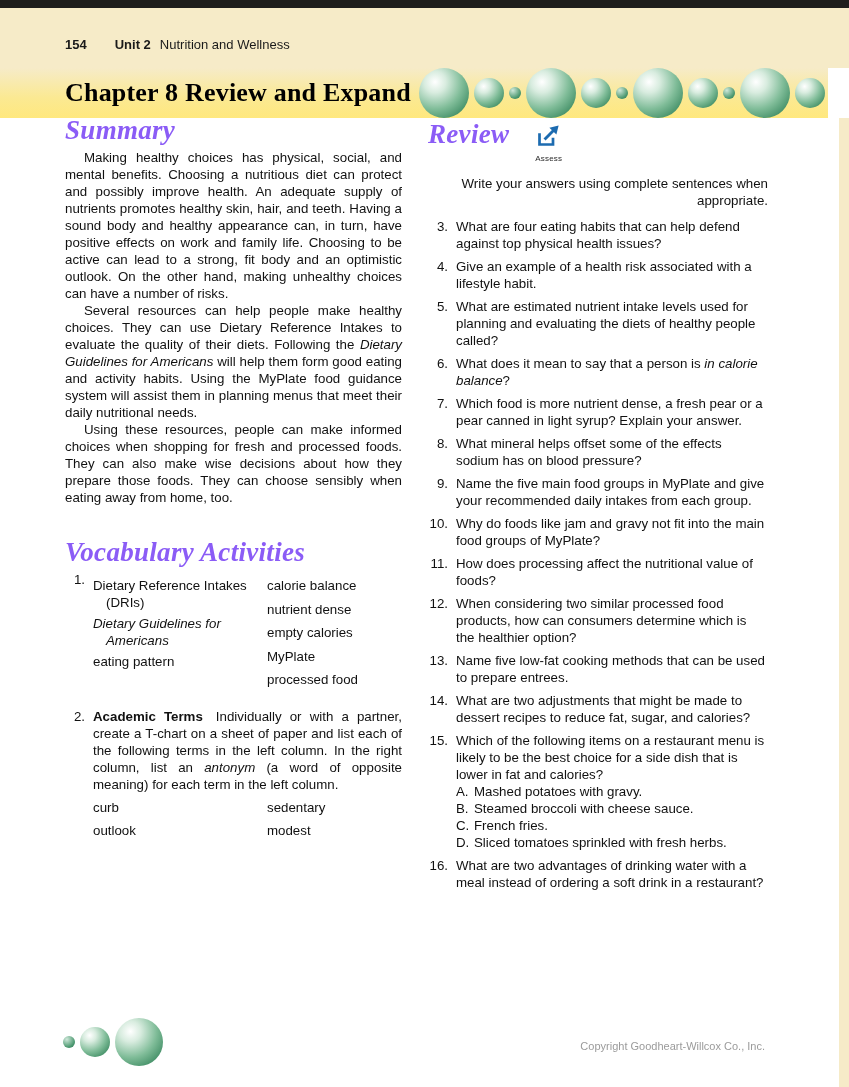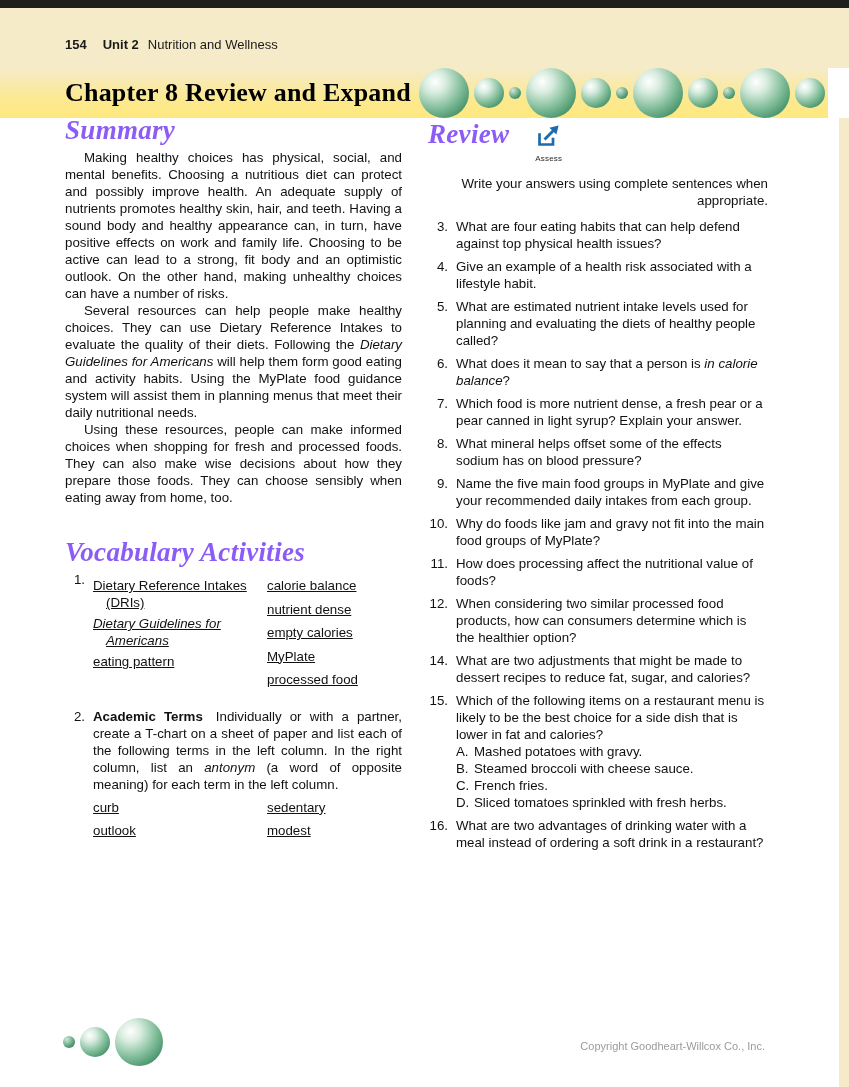--- a/index.html
+++ b/index.html
@@ -10,21 +10,21 @@
   }
   .top-strip {position:absolute; top:0; left:0; width:849px; height:8px; background:#1e1e1c;}
   .cream-top {position:absolute; top:8px; left:0; width:849px; height:60px; background:#f6ebc8;}
   .title-band {
     position:absolute; top:68px; left:0; width:828px; height:50px;
     background:linear-gradient(180deg, #f6ebc8 0%, #fbe992 60%, #ffe87e 100%);
   }
   .right-strip {position:absolute; top:118px; right:0; width:10px; height:969px; background:#f6ebc8;}
 
   .running-head {position:absolute; top:37px; left:65px; font-size:13px; color:#1a1a1a;}
-  .ph-num {font-weight:bold; margin-right:16px;}
+  .ph-num {font-weight:bold; margin-right:28px;}
   .ph-unit {font-weight:bold; margin-right:9px;}
 
   .chapter-title {
     position:absolute; left:65px; top:0; margin:0; line-height:50px;
     font-family:"Liberation Serif", serif; font-weight:bold; font-size:26px; color:#000;
     letter-spacing:0.2px;
   }
   .band-circles {
     position:absolute; right:3px; top:50%; transform:translateY(-50%);
     display:flex; align-items:center; gap:5px;
@@ -51,21 +51,21 @@
   .indent {text-indent:19px;}
   .it {font-style:italic;}
 
   .vocab-heading {margin-top:38px; margin-bottom:12px;}
 
   .list-item {display:flex; margin-bottom:13px;}
   .num {flex:none; width:20px; text-align:right; margin-right:8px;}
   .item-body {flex:1; min-width:0;}
   .bold-label {font-weight:bold; margin-right:13px;}
 
-  .terms-grid {display:grid; grid-template-columns:174px 1fr; margin-top:6px;text-decoration:underline;}
+  .terms-grid {display:grid; grid-template-columns:174px 1fr; margin-top:6px;}
   .term {margin-bottom:4px;}
   .terms-right .term {margin-bottom:6.5px;}
   .hang {padding-left:13px; text-indent:-13px; max-width:150px;}
 
   .review-head-row {display:flex; align-items:flex-start; gap:26px; margin-bottom:8px;}
   .assess {display:inline-flex; flex-direction:column; align-items:center; margin-top:-4px; cursor:pointer;}
   .assess-label {font-size:8px; color:#2a2a2a; margin-top:1px; letter-spacing:0.2px;}
 
   .intro {text-indent:11px; margin-bottom:9px;}
 
@@ -208,20 +208,24 @@
     </div>
     <div class="qitem">
       <div class="num">11.</div>
       <div class="qtext">How does processing affect the nutritional value of foods?</div>
     </div>
     <div class="qitem">
       <div class="num">12.</div>
       <div class="qtext">When considering two similar processed food products, how can consumers determine which is the healthier option?</div>
     </div>
     <div class="qitem">
+      <div class="num">13.</div>
+      <div class="qtext">Name five low-fat cooking methods that can be used to prepare entrees.</div>
+    </div>
+    <div class="qitem">
       <div class="num">14.</div>
       <div class="qtext">What are two adjustments that might be made to dessert recipes to reduce fat, sugar, and calories?</div>
     </div>
     <div class="qitem">
       <div class="num">15.</div>
       <div class="qtext">
         <div>Which of the following items on a restaurant menu is likely to be the best choice for a side dish that is lower in fat and calories?</div>
         <div class="opt">
           <span class="opt-letter">A.</span>
             <span>Mashed potatoes with gravy.</span>

